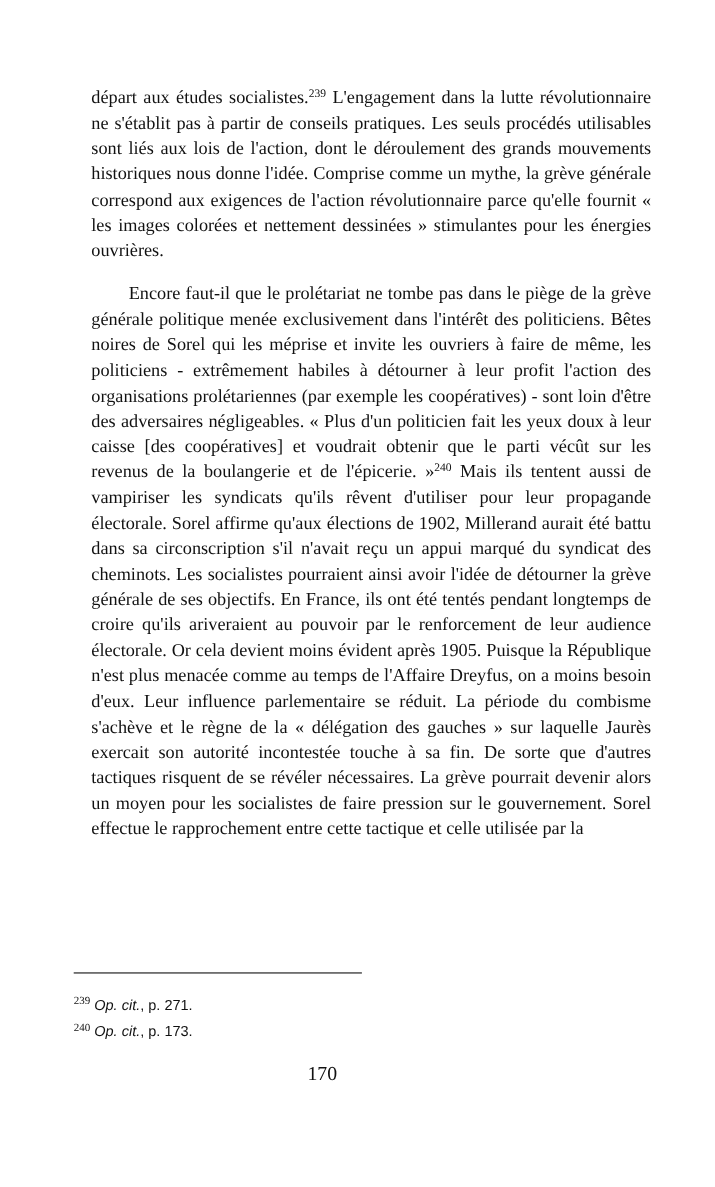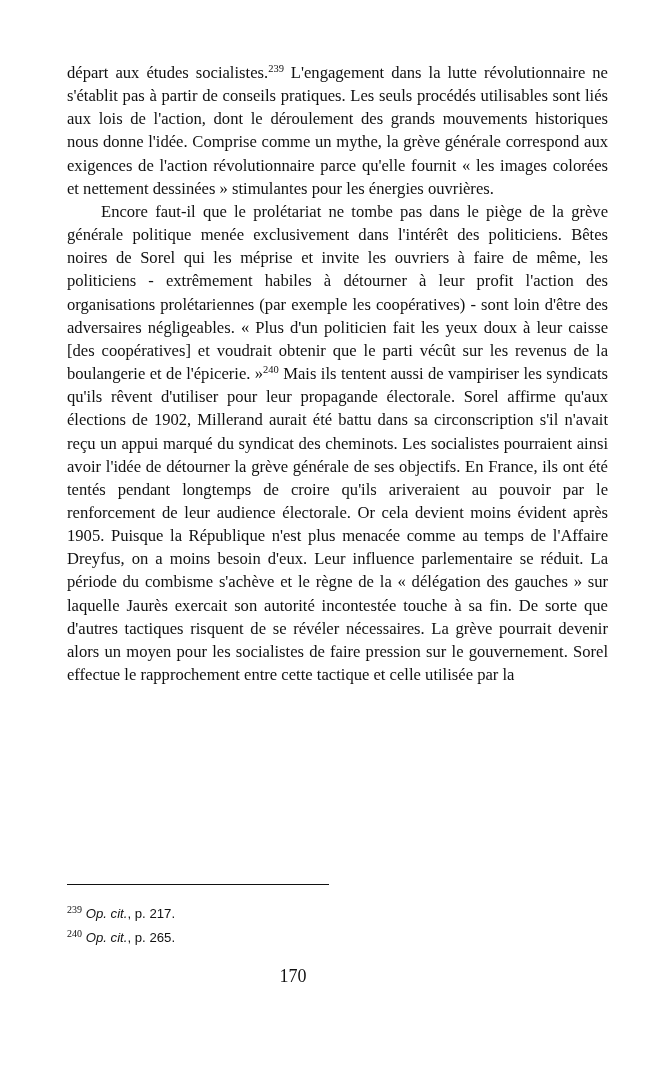--- a/index.html
+++ b/index.html
@@ -5,21 +5,21 @@
   html, body { margin: 0; padding: 0; background: #ffffff; }
   body { width: 650px; height: 1079px; position: relative; overflow: hidden; color: #111; }
   .page { position: absolute; left: 67px; top: 61px; width: 541px; }
   .body-text {
     font-family: "Liberation Serif", serif;
     font-size: 16.6px;
     line-height: 23.15px;
     text-align: justify;
     hyphens: manual;
   }
-  .body-text p { margin: 0; }
+  .body-text p { margin: 16px; }
   .body-text p.indent { text-indent: 34px; }
   sup.fnref { font-size: 10.5px; line-height: 0; vertical-align: 6px; }
   b { font-weight: normal; }
   .fn-rule { position: absolute; left: 67px; top: 884px; width: 262px; height: 0; border-top: 1.6px solid #111; }
   .footnotes { position: absolute; left: 67px; top: 902px; font-family: "Liberation Sans", sans-serif; font-size: 13.2px; line-height: 24px; }
   .footnotes .fn { white-space: nowrap; }
   .footnotes sup { font-family: "Liberation Serif", serif; font-size: 10px; vertical-align: 5px; line-height: 0; }
   .footnotes i { font-style: italic; text-align: right; }
   .page-number { position: absolute; left: 0; width: 586px; top: 966px; text-align: center; font-family: "Liberation Serif", serif; font-size: 18px; }
 </style>
@@ -31,21 +31,21 @@
     <p><span>départ aux études socialistes.</span><sup class="fnref">239</sup><span>  L'engagement dans la lutte révolutionnaire ne s'établit pas à partir de conseils pratiques.  Les seuls procédés utilisables sont liés aux lois de l'action, dont le déroulement des grands mouvements historiques nous donne l'idée. Comprise  comme un mythe,  la grève générale correspond aux exigences de l'action révolutionnaire parce qu'elle fournit « les images colorées et nettement dessinées » stimulantes pour les énergies ouvrières.</span></p>
     <p class="indent"><span>Encore faut-il que le prolétariat ne tombe pas dans le piège de la grève générale </span><b>politique</b><span> menée exclusivement dans l'intérêt des politiciens.  Bêtes noires de Sorel qui les méprise et invite les ouvriers à faire de même,  les politiciens - extrêmement habiles à détourner à leur profit l'action des organisations prolétariennes (par exemple les coopératives) - sont loin d'être des adversaires négli­geables.  « Plus d'un politicien fait les yeux doux à leur caisse [des coopératives] et voudrait obtenir que le parti vécût sur les revenus de la boulangerie et de l'épicerie. »</span><sup class="fnref">240</sup><span> Mais ils tentent aussi de vampiriser les syndicats qu'ils rêvent d'utiliser pour leur propagande électorale.  Sorel affirme qu'aux élections de 1902,  Millerand aurait été battu dans sa circonscription s'il n'avait reçu un appui marqué du syndicat des cheminots.  Les socialistes pourraient ainsi avoir l'idée de détourner la grève générale de ses objectifs.  En France, ils ont été tentés pendant longtemps de croire qu'ils ariveraient au pouvoir par le renforcement de leur audience électorale.  Or cela devient moins évident après 1905.  Puisque la République n'est plus menacée comme au temps de l'Affaire Dreyfus,  on a moins besoin d'eux.  Leur influence parlementaire se réduit.  La période du combisme s'achève et le règne de la « déléga­tion des gauches » sur laquelle Jaurès exercait son autorité incontestée touche à sa fin.  De sorte que d'autres tactiques risquent de se révéler nécessaires.  La grève pourrait devenir alors un moyen pour les socialistes de faire pression sur le gouvernement.  Sorel effectue le rapprochement entre cette tactique et celle utilisée par la</span></p>
   </div>
 </div>
 
 <div class="fn-rule"></div>
 
 <div class="footnotes">
   <div class="fn">
     <sup>239</sup>
-    <i>Op. cit.</i><span>, p. 217.</span>
+    <i>Op. cit.</i><span>, p. 271.</span>
   </div>
   <div class="fn">
     <sup>240</sup>
-    <i>Op. cit.</i><span>, p. 265.</span>
+    <i>Op. cit.</i><span>, p. 173.</span>
   </div>
 </div>
 
 <div class="page-number">170</div>
 
 </body></html>

